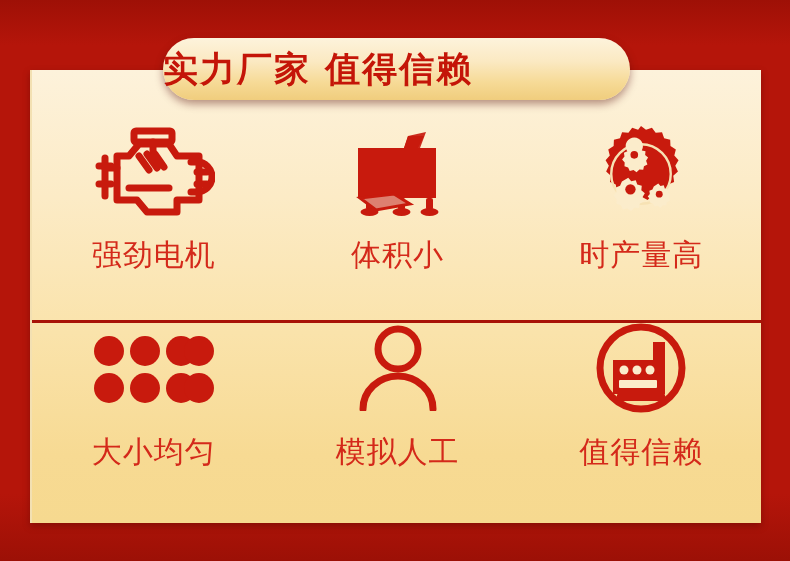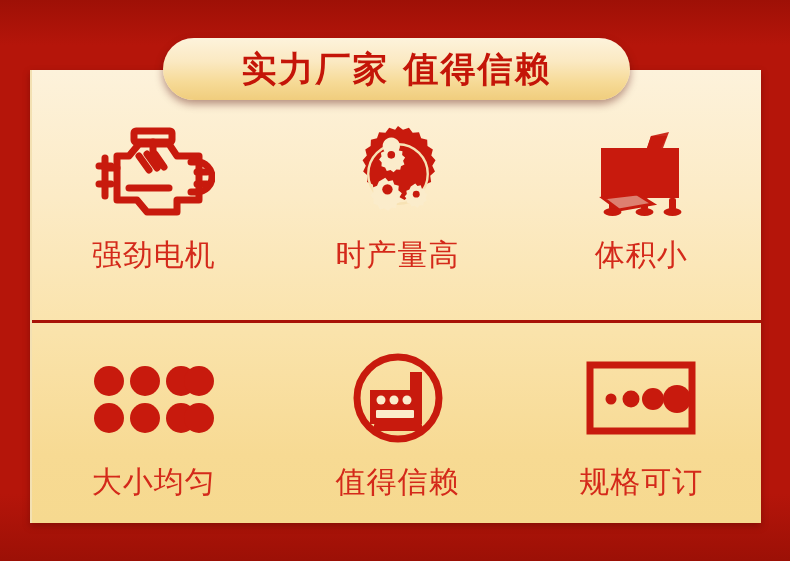--- a/index.html
+++ b/index.html
@@ -60,21 +60,21 @@
     height: 62px;
     border-radius: 34px;
     background: linear-gradient(180deg,
                 #fdf3dc 0%,
                 #fbe9c2 38%,
                 #f6da96 72%,
                 #f0cd7d 100%);
     box-shadow: 0 4px 9px rgba(82, 5, 2, 0.42);
     display: flex;
     align-items: center;
-    justify-content: center;
+    justify-content: flex-start;
     z-index: 5;
   }
   #title-text {
     font-size: 35px;
     font-weight: bold;
     color: #c41508;
     letter-spacing: 2px;
     line-height: 1;
     white-space: nowrap;
     user-select: none;
@@ -92,21 +92,21 @@
   .feature-row.row-bottom { top: 253px; height: 200px; }
 
   .feature-cell {
     flex: 1 1 0;
     display: flex;
     flex-direction: column;
     align-items: center;
     justify-content: flex-start;
   }
   .row-top .feature-cell { padding-top: 56px; }
-  .row-bottom .feature-cell { padding-top: 30px; }
+  .row-bottom .feature-cell { }
 
   .feature-icon {
     height: 96px;
     display: flex;
     align-items: center;
     justify-content: center;
   }
   .row-bottom .feature-icon { height: 90px; }
 
   .feature-label {
@@ -146,20 +146,42 @@
             <path d="M46 30 l10 14 M54 28 l10 14 M62 28 l9 13"></path>
             <path d="M36 62 h40"></path>
           </svg>
         </div>
         <div class="feature-label">强劲电机</div>
       </div>
 
 
       <div class="feature-cell">
         <div class="feature-icon">
+          <svg width="104" height="96" viewBox="0 0 104 96">
+            <g fill="#c81a0d">
+              <path d="M12 22 h46 l4 -12 h16 l-6 12 h18 v50 h-78 z"></path>
+              <path d="M62 10 l18 -4 -6 16 h-16 z" opacity="0.92"></path>
+              <rect x="20" y="72" width="7" height="12" rx="2"></rect>
+              <rect x="52" y="72" width="7" height="12" rx="2"></rect>
+              <rect x="80" y="72" width="7" height="12" rx="2"></rect>
+              <ellipse cx="23.5" cy="86" rx="9" ry="4"></ellipse>
+              <ellipse cx="55.5" cy="86" rx="9" ry="4"></ellipse>
+              <ellipse cx="83.5" cy="86" rx="9" ry="4"></ellipse>
+            </g>
+            <g fill="#dd8070">
+              <path d="M14 72 l34 -4 16 10 -34 6 z"></path>
+            </g>
+            <path d="M14 72 l34 -4 16 10 -34 6 z" fill="none" stroke="#c81a0d" stroke-width="3"></path>
+          </svg>
+        </div>
+        <div class="feature-label">体积小</div>
+      </div>
+
+      <div class="feature-cell">
+        <div class="feature-icon">
           <svg width="98" height="96" viewBox="0 0 100 100">
             <g fill="#c81a0d">
               <path d="M50 0
                        l5.2 4.0 6.2 -2.3 3.9 5.3 6.6 -0.4 2.2 6.2 6.3 1.5 0.3 6.6 5.6 3.5 -1.6 6.4
                        4.4 4.9 -3.4 5.7 2.8 6.0 -4.9 4.4 0.9 6.5 -6.0 2.6 -1.1 6.5 -6.5 0.6 -3.0 5.9
                        -6.4 -1.4 -4.6 4.7 -5.8 -3.2 -5.8 3.2 -4.6 -4.7 -6.4 1.4 -3.0 -5.9 -6.5 -0.6
                        -1.1 -6.5 -6.0 -2.6 0.9 -6.5 -4.9 -4.4 2.8 -6.0 -3.4 -5.7 4.4 -4.9 -1.6 -6.4
                        5.6 -3.5 0.3 -6.6 6.3 -1.5 2.2 -6.2 6.6 0.4 3.9 -5.3 6.2 2.3 z"></path>
             </g>
             <circle cx="50" cy="50" r="31" fill="none" stroke="#f7e2b4" stroke-width="2.5"></circle>
@@ -179,96 +201,69 @@
             <g fill="#c81a0d">
               <circle cx="43" cy="30" r="4"></circle>
               <circle cx="39" cy="66" r="5.4"></circle>
               <circle cx="69" cy="71" r="3.6"></circle>
             </g>
           </svg>
         </div>
         <div class="feature-label">时产量高</div>
       </div>
 
-      <div class="feature-cell">
-        <div class="feature-icon">
-          <svg width="104" height="96" viewBox="0 0 104 96">
-            <g fill="#c81a0d">
-              <path d="M12 22 h46 l4 -12 h16 l-6 12 h18 v50 h-78 z"></path>
-              <path d="M62 10 l18 -4 -6 16 h-16 z" opacity="0.92"></path>
-              <rect x="20" y="72" width="7" height="12" rx="2"></rect>
-              <rect x="52" y="72" width="7" height="12" rx="2"></rect>
-              <rect x="80" y="72" width="7" height="12" rx="2"></rect>
-              <ellipse cx="23.5" cy="86" rx="9" ry="4"></ellipse>
-              <ellipse cx="55.5" cy="86" rx="9" ry="4"></ellipse>
-              <ellipse cx="83.5" cy="86" rx="9" ry="4"></ellipse>
-            </g>
-            <g fill="#dd8070">
-              <path d="M14 72 l34 -4 16 10 -34 6 z"></path>
-            </g>
-            <path d="M14 72 l34 -4 16 10 -34 6 z" fill="none" stroke="#c81a0d" stroke-width="3"></path>
-          </svg>
-        </div>
-        <div class="feature-label">体积小</div>
-      </div>
-
     </div>
 
     <div class="feature-row row-bottom">
 
       <div class="feature-cell">
         <div class="feature-icon">
           <svg width="124" height="70" viewBox="0 0 124 70" fill="#c81a0d">
             <circle cx="17" cy="18" r="15"></circle>
             <circle cx="53" cy="18" r="15"></circle>
             <circle cx="89" cy="18" r="15"></circle>
             <circle cx="125" cy="18" r="15" transform="translate(-18,0)"></circle>
             <circle cx="17" cy="55" r="15"></circle>
             <circle cx="53" cy="55" r="15"></circle>
             <circle cx="89" cy="55" r="15"></circle>
             <circle cx="125" cy="55" r="15" transform="translate(-18,0)"></circle>
           </svg>
         </div>
         <div class="feature-label">大小均匀</div>
       </div>
 
+      <div class="feature-cell">
+        <div class="feature-icon">
+          <svg width="84" height="86" viewBox="0 0 84 86" fill="none" stroke="#c81a0d" stroke-width="7" stroke-linecap="round">
+            <circle cx="42" cy="24" r="20"></circle>
+            <path d="M7 84 a35 33 0 0 1 70 0"></path>
+          </svg>
+        </div>
+        <div class="feature-label">模拟人工</div>
+      </div>
 
       <div class="feature-cell">
         <div class="feature-icon">
           <svg width="92" height="92" viewBox="0 0 92 92">
             <circle cx="46" cy="46" r="41" fill="none" stroke="#c81a0d" stroke-width="7"></circle>
             <g fill="#c81a0d">
               <path d="M18 38 h40 v-18 h12 v52 h-52 z"></path>
               <rect x="22" y="72" width="48" height="7" rx="1"></rect>
             </g>
             <g fill="#fbeccb">
               <circle cx="29" cy="48" r="4.5"></circle>
               <circle cx="42" cy="48" r="4.5"></circle>
               <circle cx="55" cy="48" r="4.5"></circle>
               <rect x="24" y="58" width="38" height="8" rx="1"></rect>
             </g>
           </svg>
         </div>
         <div class="feature-label">值得信赖</div>
       </div>
 
-      <div class="feature-cell">
-        <div class="feature-icon">
-          <svg width="110" height="74" viewBox="0 0 110 74">
-            <rect x="4" y="4" width="102" height="66" fill="none" stroke="#c81a0d" stroke-width="7"></rect>
-            <g fill="#c81a0d">
-              <circle cx="25" cy="38" r="5.5"></circle>
-              <circle cx="45" cy="38" r="8.5"></circle>
-              <circle cx="67" cy="38" r="11"></circle>
-              <circle cx="91" cy="38" r="14"></circle>
-            </g>
-          </svg>
-        </div>
-        <div class="feature-label">规格可订</div>
-      </div>
 
     </div>
   </div>
 
   <div id="title-pill">
     <div id="title-text">实力厂家 值得信赖</div>
   </div>
 
 </div>
 

